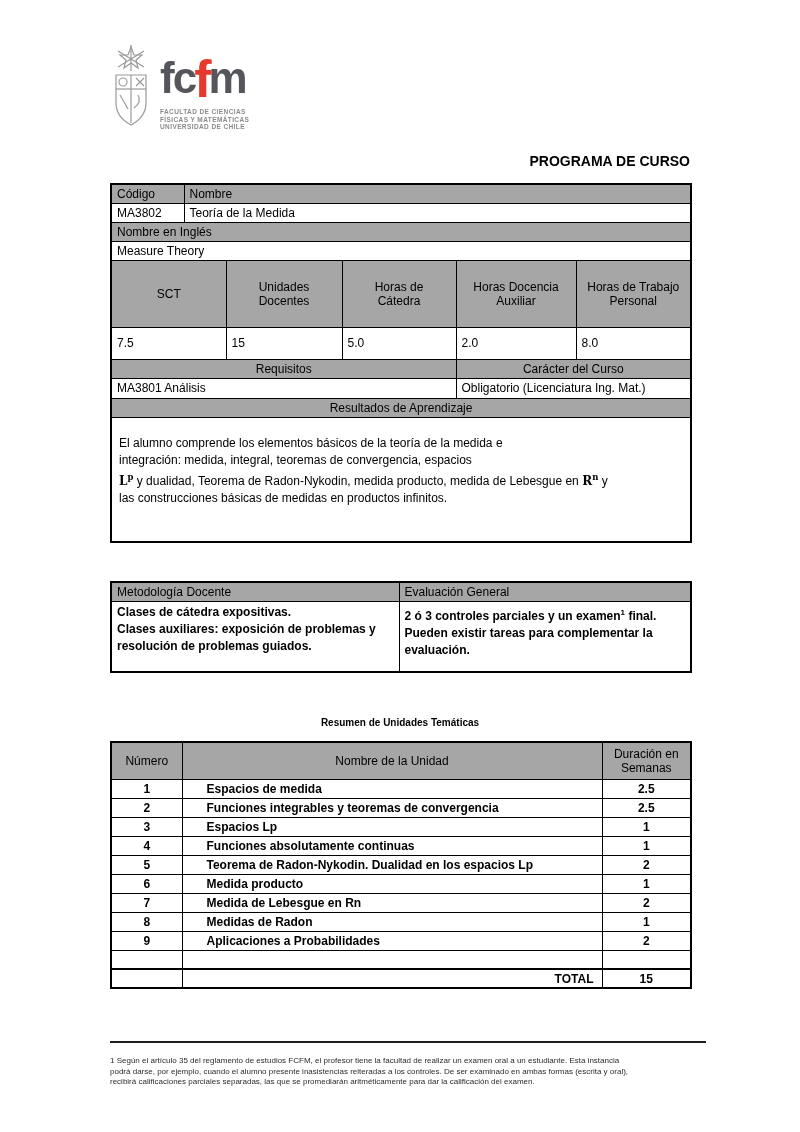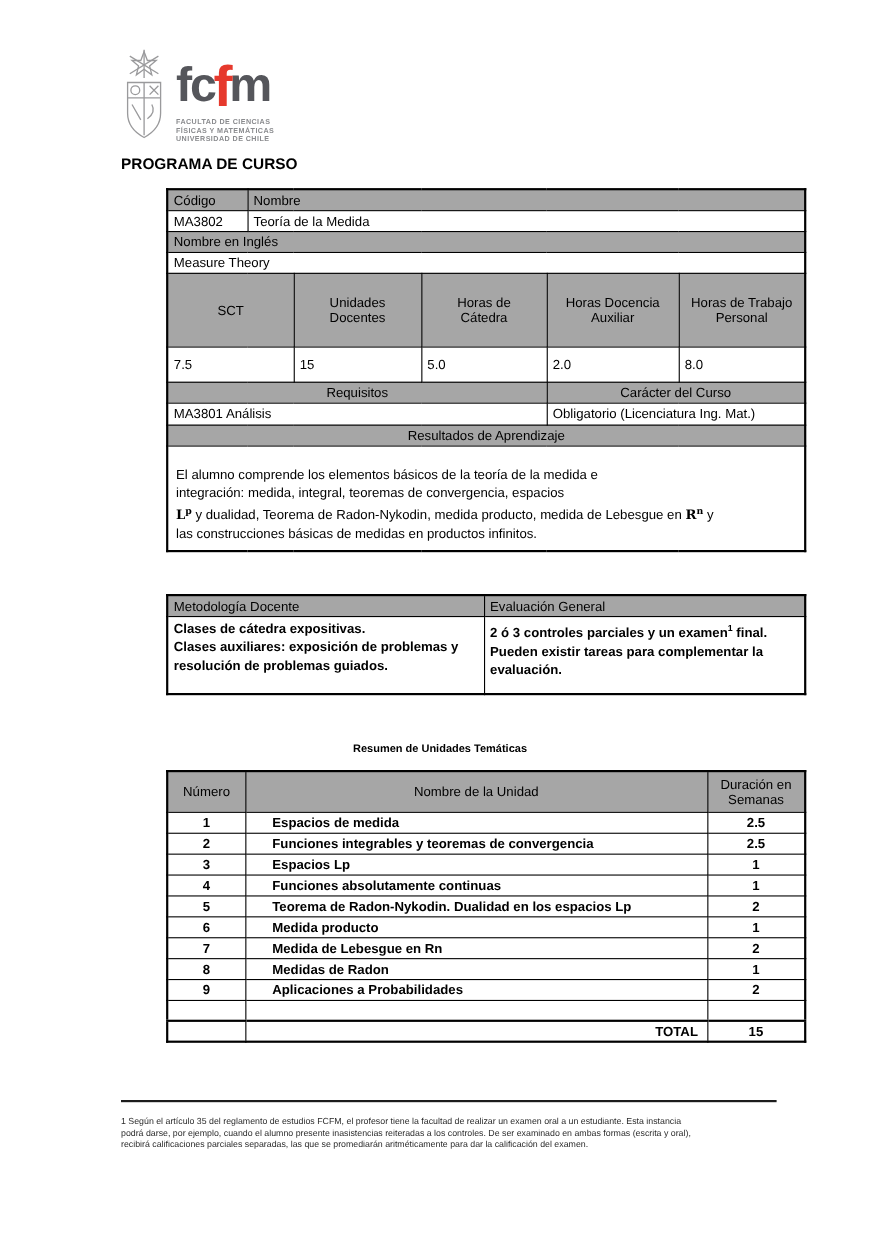--- a/index.html
+++ b/index.html
@@ -18,35 +18,35 @@
 
   
   .logo-block{display:flex;align-items:flex-start;height:88px;}
   .shield{width:42px;height:84px;flex:0 0 auto;}
   .logo-text{margin-left:8px;padding-top:8px;}
   .fcfm{font-weight:bold;font-size:44px;line-height:44px;letter-spacing:-2px;color:var(--logo-gray);font-family:"Liberation Sans",sans-serif;}
   .fcfm .red{color:var(--logo-red);font-size:52px;position:relative;top:4px;margin:0 -1px;}
   .logo-sub{margin-top:8px;font-size:6.5px;line-height:7.5px;color:#8a8b8e;letter-spacing:.4px;font-weight:bold;}
 
   
-  .doc-title{text-align:left;font-size:14px;font-weight:bold;margin-top:8px;}
+  .doc-title{text-align:right;font-size:14px;font-weight:bold;margin-top:20px;}
   .section-title{text-align:center;font-size:10px;font-weight:bold;margin-top:44px;}
 
   
   table{border-collapse:collapse;table-layout:fixed;width:580px;font-size:12px;}
-  table{border:2px solid var(--border);margin-left:41px;}
+  table{border:2px solid var(--border);}
   td,th{border:1px solid var(--border);padding:1px 5px;font-weight:normal;text-align:left;vertical-align:middle;}
   .gh{background:var(--header-gray);}
   .c{text-align:center;}
   .b{font-weight:bold;}
   tr{height:19px;}
 
   .t-course{margin-top:14px;}
   tr.hdr2{height:37px;}
-  .results-box{height:96px;vertical-align:top;padding:17px 15px 0 7px;line-height:17px;}
+  .results-box{height:125px;vertical-align:top;padding:17px 15px 0 7px;line-height:17px;}
   .results-box .ln{display:block;white-space:nowrap;}
   .math{font-family:"DejaVu Serif",serif;font-weight:bold;}
   .sup{vertical-align:super;font-size:8px;}
   .msup{font-family:"DejaVu Serif",serif;font-weight:bold;vertical-align:super;font-size:8.5px;}
 
   .t-method{margin-top:38px;}
   .t-method td.body{height:71px;vertical-align:top;padding-top:2px;line-height:17px;font-weight:bold;}
 
   .t-units{margin-top:13px;}
   .t-units .name{padding-left:24px;}

